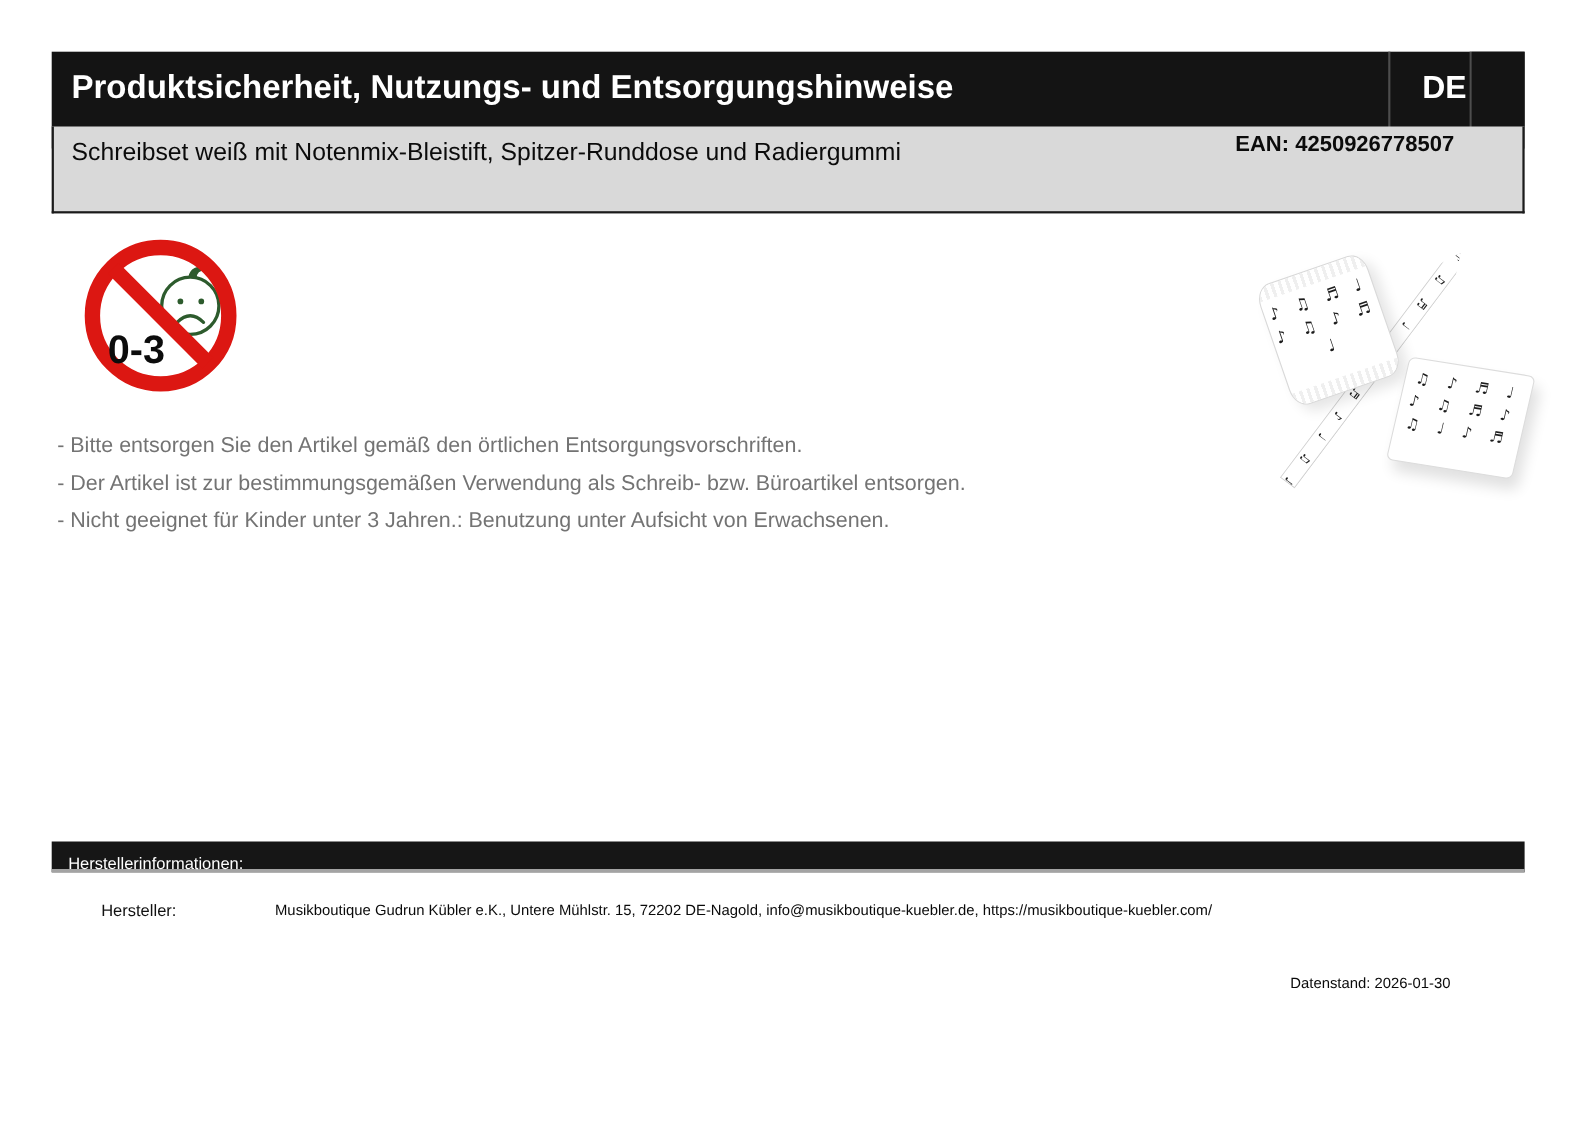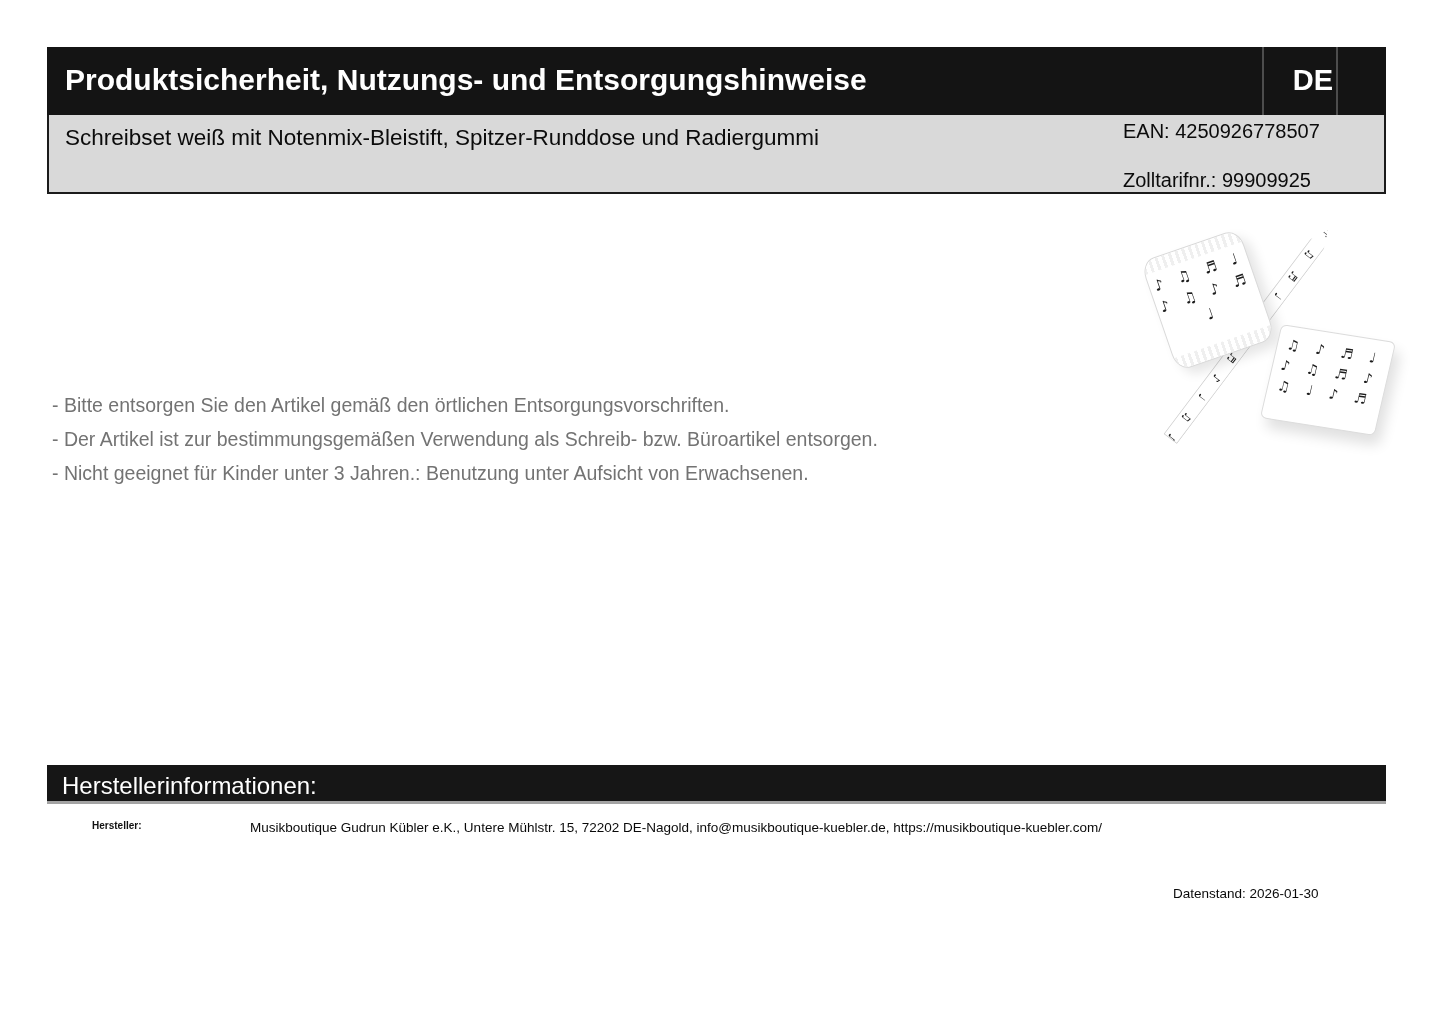--- a/index.html
+++ b/index.html
@@ -70,21 +70,21 @@
     color: #0b0b0b;
   }
   .id-block {
     position: absolute;
     left: 1074px; top: 5px;
     width: 258px;
     display: flex;
     flex-direction: column;
     gap: 26px;
     font-size: 20px;
-    font-weight: normal;
+    font-weight: bold;
     color: #0b0b0b;
     white-space: nowrap;
   }
 
   
   .warning-wrap {
     position: absolute;
     left: 76px; top: 217px;
     width: 140px; height: 140px;
   }
@@ -159,33 +159,33 @@
     left: 52px; top: 388px;
     font-size: 19.5px;
     line-height: 34px;
     color: #737373;
   }
 
   
   .mfr-bar {
     position: absolute;
     left: 47px; top: 765px;
-    width: 1339px; height: 39px;
+    width: 1339px; height: 28px;
     background: #161616;
     border-bottom: 3px solid #a3a3a3;
     color: #ffffff;
-    font-size: 24px;
+    font-size: 15px;
     line-height: 41px;
     padding-left: 15px;
   }
   .mfr-label {
     position: absolute;
     left: 80px; top: 820px;
-    font-size: 10px;
-    font-weight: bold;
+    font-size: 15px;
+    font-weight: normal;
     padding-left: 12px;
   }
   .mfr-value {
     position: absolute;
     left: 250px; top: 820px;
     font-size: 13.5px;
     color: #0a0a0a;
   }
   .datenstand {
     position: absolute;
@@ -204,24 +204,40 @@
     <div class="header-sep"></div>
     <div class="lang-cell">DE</div>
     <div class="header-sep"></div>
     <div class="lang-spacer"></div>
   </div>
 
   <div class="title-strip">
     <div class="product-title">Schreibset weiß mit Notenmix-Bleistift, Spitzer-Runddose und Radiergummi</div>
     <div class="id-block">
       <div>EAN: 4250926778507</div>
-      <div>Zolltarifnr.: 99909925</div>
-    </div>
-  </div>
-
+    </div>
+  </div>
+
+  <div class="warning-wrap">
+    <svg width="140" height="140" viewBox="0 0 140 140">
+
+      <g fill="none" stroke="#2d5b2d" stroke-width="3" stroke-linecap="round">
+        <circle cx="97" cy="61" r="26" fill="#ffffff"></circle>
+        <path d="M 96 35 C 97 27 105 24 111 28 C 105 28 102 31 102 36" fill="#2d5b2d" stroke-width="1.5"></path>
+        <circle cx="88" cy="57" r="2.6" fill="#2d5b2d" stroke="none"></circle>
+        <circle cx="107" cy="57" r="2.6" fill="#2d5b2d" stroke="none"></circle>
+        <path d="M 85 76 Q 97 64 109 76"></path>
+      </g>
+
+      <circle cx="70" cy="70" r="62" fill="none" stroke="#dc1712" stroke-width="14"></circle>
+      <line x1="27" y1="27" x2="113" y2="113" stroke="#dc1712" stroke-width="14"></line>
+
+      <text x="22" y="113" font-size="36" font-weight="bold" fill="#0c0c0c" font-family="Liberation Sans, DejaVu Sans, sans-serif">0-3</text>
+    </svg>
+  </div>
 
   <div class="photo">
     <div class="obj pencil">
       <span>♪ ♫ ♬ ♩ ♪ ♫ ♬ ♪ ♩ ♫ ♪</span>
     </div>
     <div class="obj dose">
       <div class="dose-rib top"></div>
       <span>♪ ♫ ♬ ♩ ♪ ♫ ♪ ♬ ♩</span>
       <div class="dose-rib bottom"></div>
     </div>

